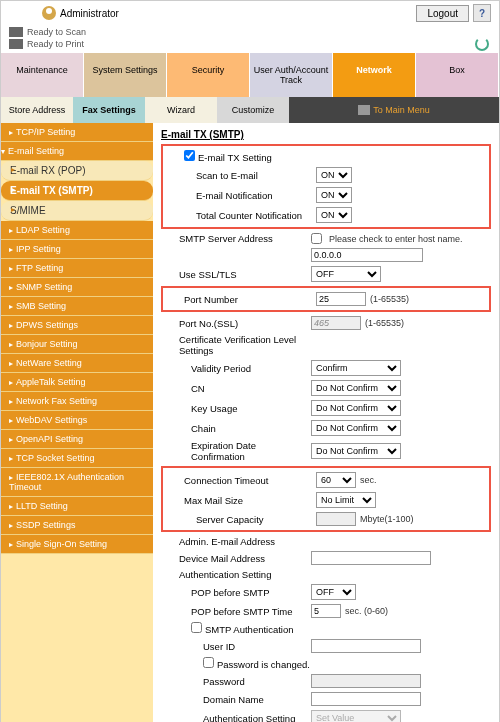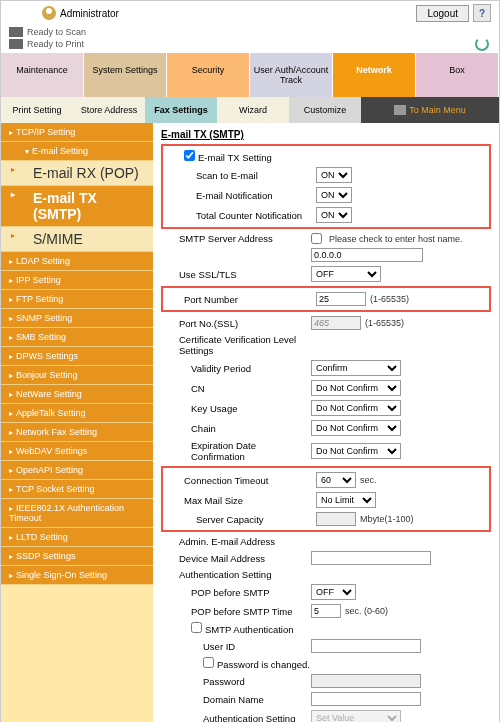--- a/index.html
+++ b/index.html
@@ -31,23 +31,23 @@
   .stab-fax { width: 72px; background: #a8d4d4; font-weight: bold; }
   .stab-wiz { width: 72px; }
   .stab-cust { width: 72px; background: #d8d8d8; }
   .stab-menu { flex: 1; background: #444; color: #e8a030; font-size: 8px; display: flex; align-items: center; justify-content: center; gap: 3px; }
   .menu-ic { width: 12px; height: 10px; background: #999; }
   .body-area { display: flex; }
   .sidebar { width: 152px; background: #ffe8a8; }
   .side-item { padding: 4px 6px 4px 14px; font-size: 9px; border-bottom: 1px solid #f0d080; cursor: pointer; color: #333; position: relative; }
   .side-item.top { background: #e6941e; color: #fff; padding-left: 8px; }
   .side-item.top::before { content: "▸"; margin-right: 3px; font-size: 8px; }
-  .side-item.sel { background: #e6941e; color: #fff; padding-left: 24px; }
+  .side-item.sel { background: #e6941e; color: #fff; padding-left: 0; }
   .side-item.sel::before { content: "▾"; margin-right: 3px; font-size: 8px; }
-  .side-sub { background: #f8e8b8; padding-left: 32px; font-size: 14px; position: relative; }
+  .side-sub { background: #f8e8b8; padding-left: 9px; font-size: 10px; position: relative; border-radius: 9px; }
   .side-sub::before { content: "▸"; position: absolute; left: 10px; color: #c97a10; font-size: 8px; }
   .side-sub.cur { background: #e6941e; color: #fff; font-weight: bold; }
   .side-sub.cur::before { color: #fff; }
   .side-sub.lite::before { color: #c97a10; }
   .content { flex: 1; padding: 6px 8px; }
   .ctitle { font-weight: bold; font-size: 10px; text-decoration: underline; margin-bottom: 4px; }
   .row { display: flex; align-items: center; padding: 2px 0; font-size: 9.5px; }
   .lbl0 { padding-left: 18px; width: 150px; }
   .lbl1 { padding-left: 30px; width: 150px; }
   .lbl2 { padding-left: 42px; width: 150px; }
@@ -89,21 +89,20 @@
   <div class="main-tabs">
     <div class="tab tab-maint">Maintenance</div>
     <div class="tab tab-sys">System Settings</div>
     <div class="tab tab-sec">Security</div>
     <div class="tab tab-user">User Auth/Account Track</div>
     <div class="tab tab-net">Network</div>
     <div class="tab tab-box">Box</div>
   </div>
 
   <div class="sub-tabs">
-    <div class="stab stab-print">Print Setting</div>
     <div class="stab stab-store">Store Address</div>
     <div class="stab stab-fax">Fax Settings</div>
     <div class="stab stab-wiz">Wizard</div>
     <div class="stab stab-cust">Customize</div>
     <div class="stab stab-menu">
         <span class="menu-ic"></span>
         <span>To Main Menu</span>
       </div>
   </div>
 

